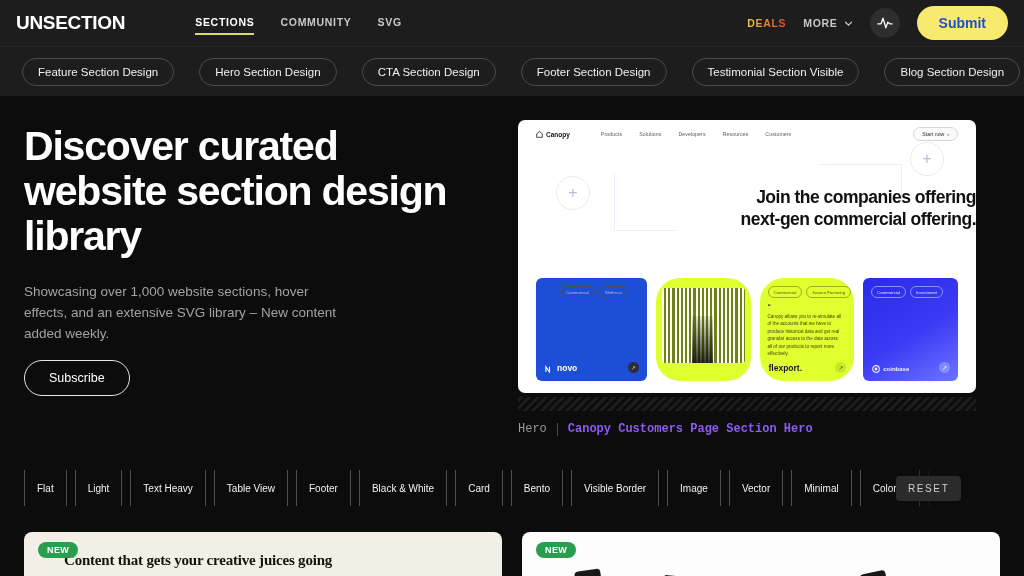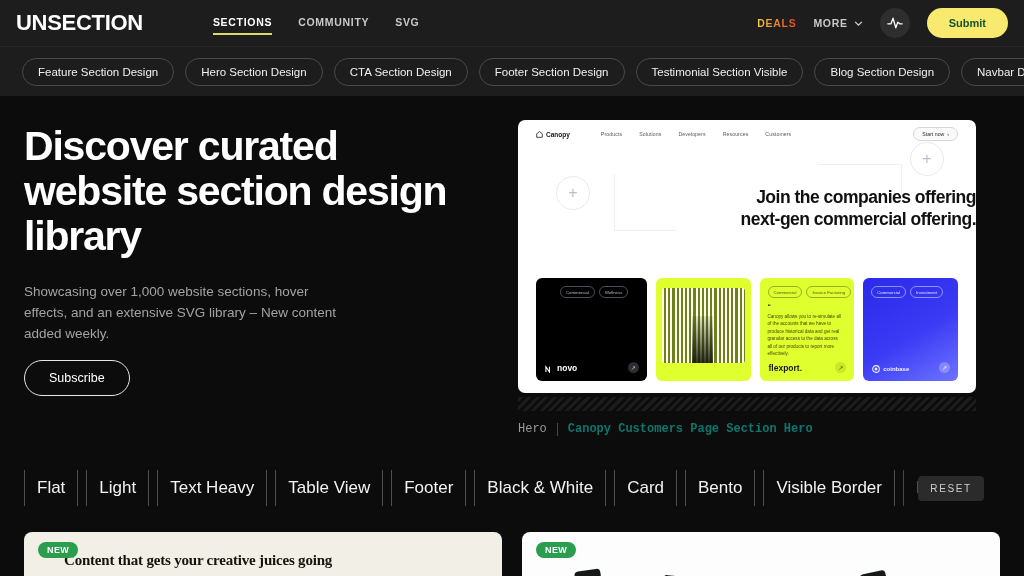--- a/index.html
+++ b/index.html
@@ -13,21 +13,21 @@
 
   
   .navbar {
     height: 46px; width: 1024px;
     background: #1d1d1d;
     display: flex; align-items: center;
     padding: 0 16px;
     position: relative;
   }
   .brand {
-    font-size: 22px; font-weight: bold; color: #ffffff;
+    font-size: 19px; font-weight: bold; color: #ffffff;
     letter-spacing: -0.3px; margin-right: 70px;
   }
   .nav-links { display: flex; align-items: center; gap: 26px; }
   .nav-link {
     font-size: 10.5px; font-weight: bold; color: #c9c9c9;
     letter-spacing: 0.7px; position: relative; padding-bottom: 11px;
     padding-top: 8px; cursor: pointer;
   }
   .nav-link.active { color: #ffffff; }
   .nav-link.active::after {
@@ -48,30 +48,30 @@
     font-size: 10.5px; font-weight: bold; letter-spacing: 0.7px; color: #c9c9c9;
     display: flex; align-items: center; gap: 6px; cursor: pointer;
   }
   .chev { display: block; width: 9px; height: 9px; }
   .pulse-btn {
     width: 30px; height: 30px; border-radius: 50%;
     background: #2e2e2e; display: flex; align-items: center; justify-content: center;
     cursor: pointer;
   }
   .submit-btn {
-    background: #f7ea6e; color: #14532d; font-size: 11px; font-weight: bold;
+    background: #f7ea6e; color: #1d4ed8; font-size: 14px; font-weight: bold;
     border: none; border-radius: 20px; padding: 9px 22px; cursor: pointer;
     font-family: "Liberation Sans", sans-serif;
     text-align: right;
   }
 
   
   .catbar {
     height: 50px; width: 1024px; background: #1d1d1d;
-    display: flex; align-items: center; gap: 11px;
+    display: flex; align-items: center; gap: 25px;
     padding: 0 22px; overflow: hidden;
     border-top: 1px solid #262626;
   }
   .cat-pill {
     flex: 0 0 auto;
     border: 1px solid #4a4a4a; border-radius: 16px;
     padding: 7px 15px; font-size: 11.5px; color: #f0f0f0;
     white-space: nowrap; cursor: pointer; background: transparent;
     font-family: "Liberation Sans", sans-serif;
   }
@@ -135,22 +135,22 @@
   .hairline { position: absolute; background: #eceefb; }
 
   .pv-cards {
     position: absolute; bottom: 12px; left: 18px; right: 18px;
     display: flex; gap: 9px;
   }
   .pv-card {
     flex: 1; height: 103px; border-radius: 6px; position: relative;
     overflow: hidden; padding: 8px;
   }
-  .pv-card.dark { background: #000000; padding-left: 24px; }
-  .pv-card.lime { background: #dfff2e; }
+  .pv-card.dark { background: #1d4ed8; padding-left: 24px; }
+  .pv-card.lime { background: #dfff2e; border-radius: 24px; }
   .pv-card.blue { background: linear-gradient(150deg, #2a2ae8 0%, #3b3bf5 55%, #6d74ff 100%); }
   .tagrow { display: flex; gap: 4px; }
   .tag {
     font-size: 4.3px; border-radius: 6px; padding: 2.5px 5px;
     white-space: nowrap;
   }
   .pv-card.dark .tag { border: 0.5px solid #4b4e55; color: #b9bcc2; }
   .pv-card.lime .tag { border: 0.5px solid #9bb11f; color: #4e5a10; }
   .pv-card.blue .tag { border: 0.5px solid #8c92ff; color: #dfe2ff; }
   .pv-logo2 {
@@ -189,38 +189,38 @@
   .hatch {
     width: 458px; height: 14px; margin-top: 4px;
     background: repeating-linear-gradient(-45deg, #1c1c1c 0 3px, #0c0c0c 3px 6px);
   }
   .caption {
     display: flex; align-items: center; gap: 10px;
     margin-top: 11px; font-size: 12px; font-family: Liberation Mono, monospace;
   }
   .cap-kind { color: #9a9a9a; }
   .cap-div { width: 1px; height: 13px; background: #4a4a4a; }
-  .cap-title { color: #0f766e; font-weight: bold; }
+  .cap-title { color: #8b5cf6; font-weight: bold; }
 
   
   .filters {
     position: absolute; left: 0; top: 470px; width: 1024px; height: 36px;
     display: flex; align-items: center; gap: 8px; padding: 0 24px;
     overflow: hidden;
   }
   .f-pill {
     flex: 0 0 auto; border: 1px solid #4e4e4e; border-radius: 6px;
-    padding: 21px 12px; font-size: 17px; color: #f2f2f2;
+    padding: 21px 12px; font-size: 10px; color: #f2f2f2;
     white-space: nowrap; background: transparent; cursor: pointer;
     font-family: "Liberation Sans", sans-serif;
   }
   .f-pill.dim { color: #545454; border-color: #2a2a2a; }
   .reset-wrap {
     position: absolute; right: 0; top: 470px; height: 36px; width: 128px;
-    display: flex; align-items: center; justify-content: center;
+    display: flex; align-items: center; justify-content: flex-start;
     padding-right: 18px;
     background: linear-gradient(90deg, rgba(12,12,12,0) 0%, rgba(12,12,12,.92) 38%, #0c0c0c 62%);
   }
   .reset-btn {
     background: #2b2b2b; color: #cfcfcf; border: none; border-radius: 4px;
     font-size: 10px; letter-spacing: 1.6px; padding: 7px 12px; cursor: pointer;
     font-family: "Liberation Sans", sans-serif;
   }
 
   

